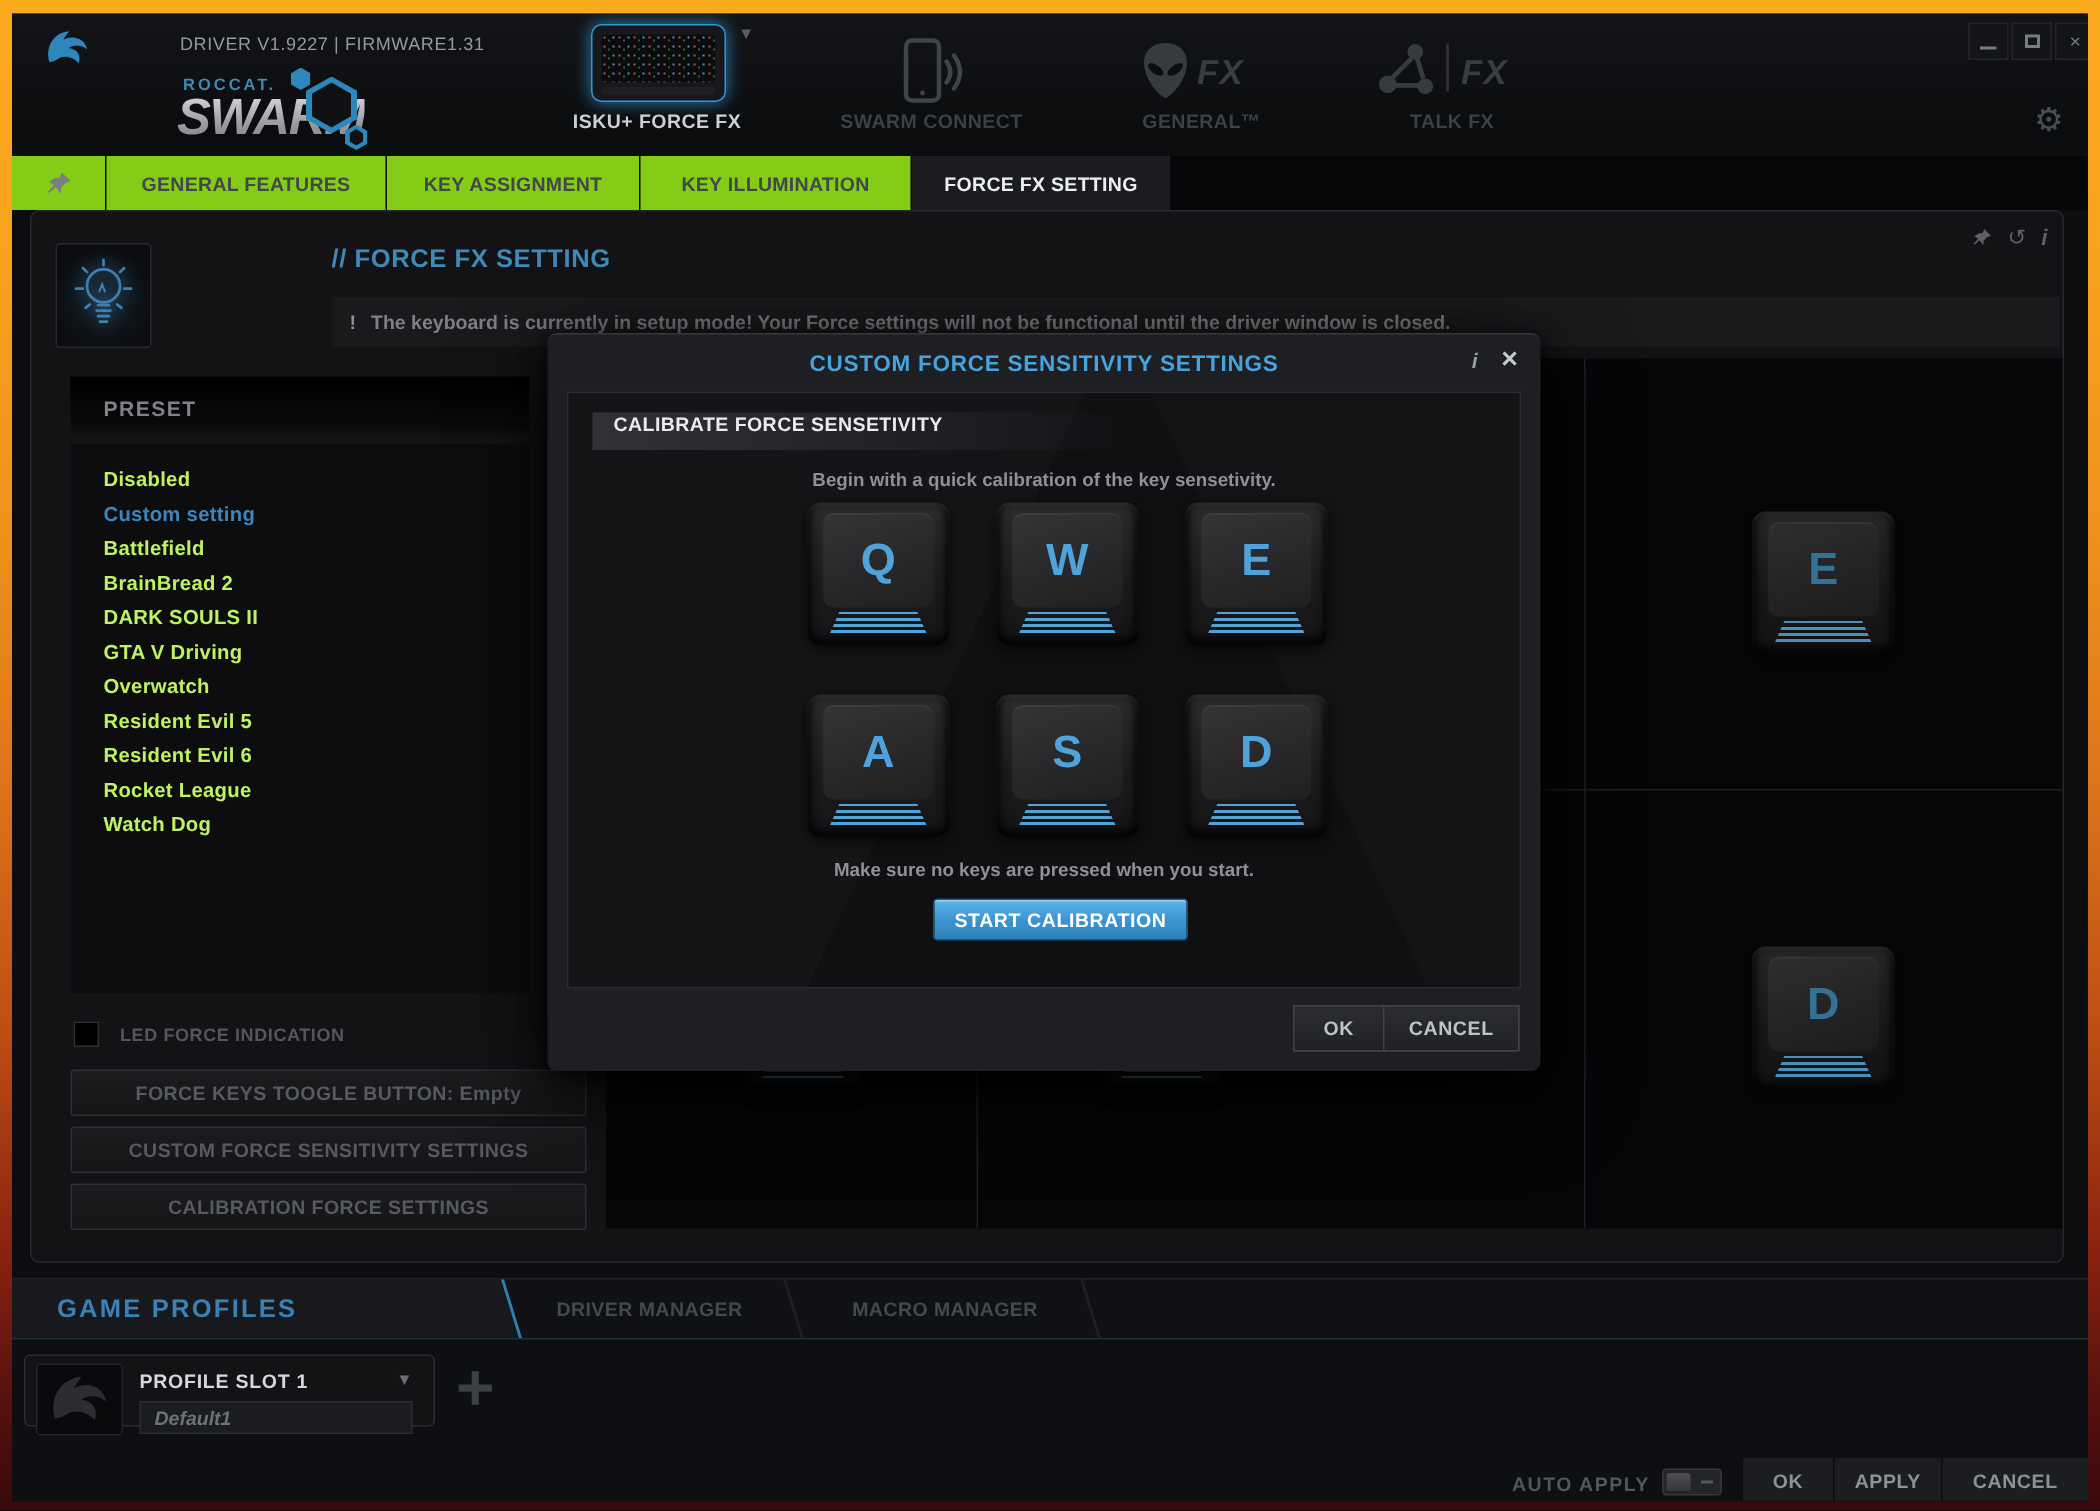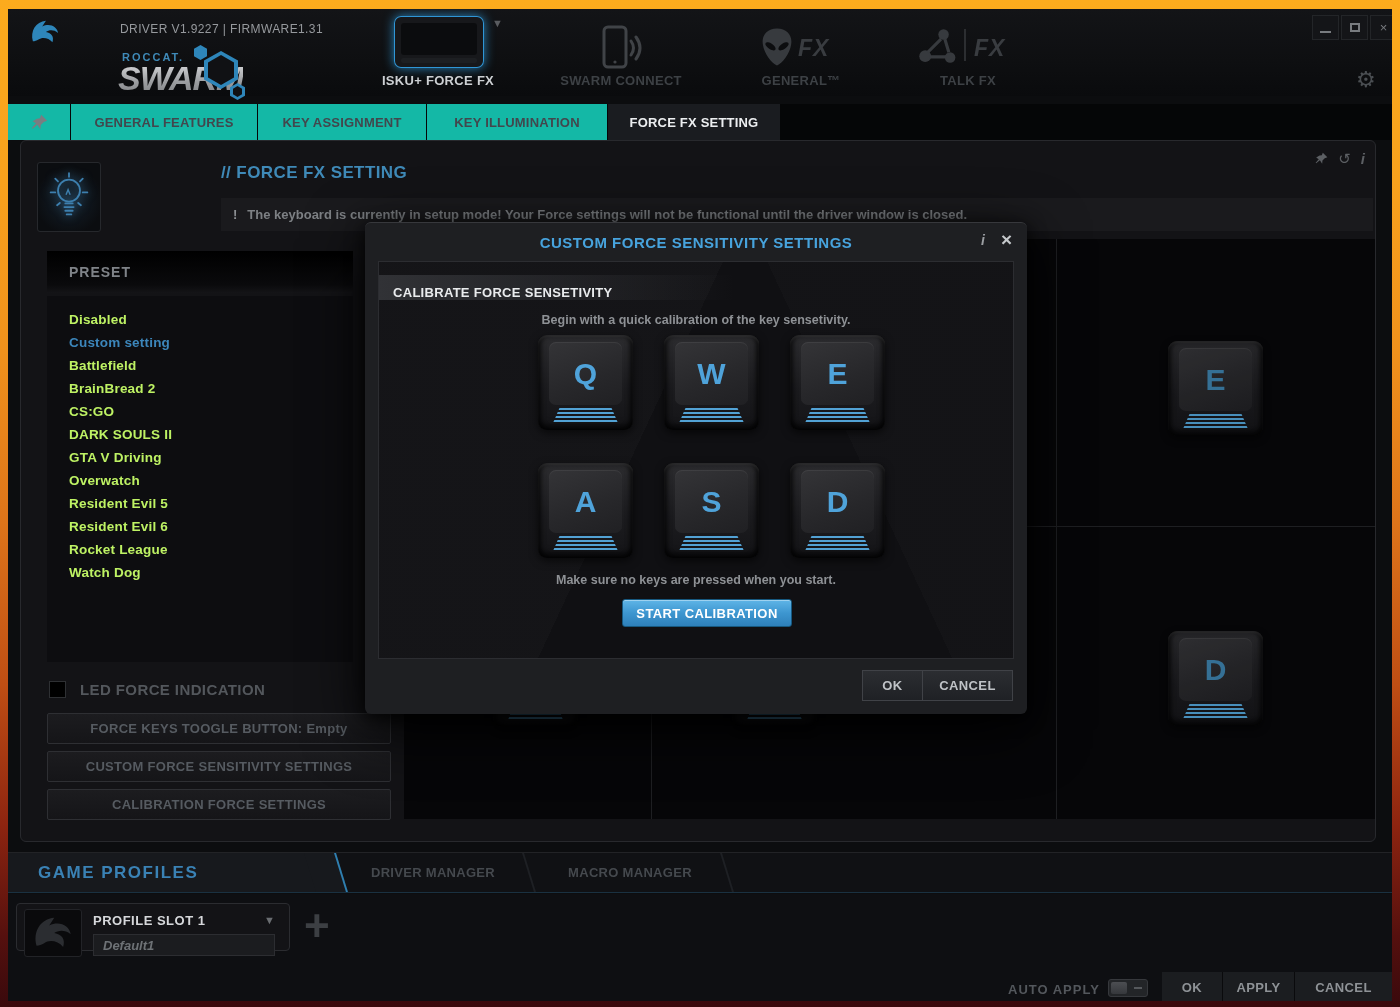--- a/index.html
+++ b/index.html
@@ -33,21 +33,21 @@
 .win-controls{position:absolute;left:1304px;top:6px;display:flex;gap:2px}
 .win-btn{width:27px;height:25px;background:#141518;border:1px solid #232528;color:#787b7f;font-size:13px;
   display:flex;align-items:center;justify-content:center;cursor:pointer}
 .win-btn .mini-dash{width:11px;height:2px;background:#787b7f;margin-top:8px}
 .win-btn .max-box{width:10px;height:9px;border:2px solid #787b7f}
 .gear{position:absolute;left:1348px;top:58px;font-size:22px;color:#4a4e52;cursor:pointer}
 
 
 .tabrow{position:absolute;left:0;top:95px;width:100%;height:36px;background:#050607;display:flex;gap:1px}
 .tab{height:36px;display:flex;align-items:center;justify-content:center;font-size:13px;font-weight:700;
-  letter-spacing:.2px;background:#14b8a6;color:#42474d;cursor:pointer}
+  letter-spacing:.2px;background:#84cc16;color:#42474d;cursor:pointer}
 .tab.pin-tab{width:62px}
 .tab.active{background:#1a1c20;color:#eceef0}
 
 
 .panel{position:absolute;left:12px;top:131px;width:1356px;height:702px;background:#131316;
   border:1px solid #28292d;border-radius:6px}
 .corner-icons{position:absolute;right:10px;top:10px;display:flex;gap:10px;align-items:center}
 .corner-icon{color:#5c5f63;font-size:15px;cursor:pointer;line-height:1}
 .bulb-box{position:absolute;left:16px;top:21px;width:64px;height:70px;border:1px solid #26282c;border-radius:3px;
   background:radial-gradient(circle at 50% 55%,#14202b 0%,#0b0d10 70%);display:flex;align-items:center;justify-content:center}
@@ -56,21 +56,21 @@
   color:#7d8084;font-size:13px;font-weight:700}
 .warning .mark{margin:0 10px 0 12px;color:#8d9094}
 .preset-head{position:absolute;left:26px;top:110px;width:306px;height:42px;
   background:linear-gradient(180deg,#000 0%,#0a0a0c 80%,#141417 100%);display:flex;align-items:center}
 .preset-head span{margin-left:22px;font-size:14px;font-weight:700;color:#7f8periph286;color:#7f8388;letter-spacing:1px}
 .preset-list{position:absolute;left:26px;top:155px;width:306px;height:366px;background:#0d0d10;padding:12px 0 0 22px}
 .preset-item{font-size:13.5px;font-weight:600;color:#bef264;line-height:23px;letter-spacing:.2px;cursor:pointer}
 .preset-item.selected{color:#3c86bb}
 .led-row{position:absolute;left:28px;top:540px;display:flex;align-items:center;gap:14px}
 .checkbox{width:17px;height:17px;background:#000;border:1px solid #2e3033;cursor:pointer}
-.led-label{font-size:15px;font-weight:700;color:#53575c;letter-spacing:.4px}
+.led-label{font-size:12px;font-weight:700;color:#53575c;letter-spacing:.4px}
 .panel-btn{position:absolute;left:26px;width:344px;height:31px;background:linear-gradient(180deg,#1c1c1f,#151518);
   border:1px solid #2e2f33;border-radius:2px;color:#565b61;font-size:13px;font-weight:700;letter-spacing:.3px;
   display:flex;align-items:center;justify-content:center;cursor:pointer}
 
 
 .key-grid{position:absolute;left:383px;top:98px;width:971px;height:580px;background:#060608;overflow:hidden}
 .gridline-v{position:absolute;top:0;bottom:0;width:1px;background:#1e1f22}
 .gridline-h{position:absolute;left:0;right:0;height:1px;background:#1e1f22}
 
 
@@ -90,22 +90,22 @@
 
 .modal{position:absolute;left:357px;top:213px;width:662px;height:492px;background:#1e1f22;border-radius:6px;
   box-shadow:0 16px 60px rgba(0,0,0,.9),0 4px 18px rgba(0,0,0,.8);border-top:1px solid #37383c;z-index:50}
 .modal-title{position:absolute;left:0;top:11px;width:100%;text-align:center;font-size:15px;font-weight:700;
   color:#47a3dd;letter-spacing:.5px}
 .modal-info{position:absolute;right:42px;top:9px;color:#9b9ea2;font-size:14px;font-weight:700;font-style:italic;cursor:pointer}
 .modal-close{position:absolute;right:15px;top:6px;color:#c6c9cc;font-size:19px;font-weight:700;cursor:pointer}
 .modal-inner{position:absolute;left:13px;top:38px;width:636px;height:398px;background:#101013;border:1px solid #2c2d31;
   background-image:linear-gradient(115deg,rgba(255,255,255,.018) 0%,rgba(255,255,255,.018) 42%,transparent 42%),
    linear-gradient(245deg,rgba(255,255,255,.014) 0%,rgba(255,255,255,.014) 30%,transparent 30%)}
-.calib-head{position:absolute;left:0;top:13px;width:355px;height:25px;
-  background:linear-gradient(90deg,#313236 0%,rgba(49,50,54,0) 100%);display:flex;align-items:flex-end}
+.calib-head{position:absolute;left:16px;top:13px;width:355px;height:25px;
+  background:linear-gradient(90deg,#313236 0%,rgba(49,50,54,0) 100%);display:flex;align-items:flex-start}
 .calib-head span{margin-left:14px;font-size:13px;font-weight:700;color:#e9ebed;letter-spacing:.3px}
 .instr{position:absolute;left:0;width:100%;text-align:center;font-size:12.5px;font-weight:600;color:#8e9195}
 .start-btn{position:absolute;left:243px;top:337px;width:170px;height:28px;border-radius:3px;
   background:linear-gradient(180deg,#5fb5e7 0%,#3d96d0 50%,#2e80ba 100%);
   border:1px solid #16587f;box-shadow:inset 0 1px 0 rgba(255,255,255,.4);
   color:#fff;font-size:13px;font-weight:700;letter-spacing:.4px;display:flex;align-items:center;justify-content:center;cursor:pointer}
 .modal-actions{position:absolute;right:14px;bottom:13px;display:flex;border:1px solid #404247;background:#404247;gap:1px}
 .m-btn{background:linear-gradient(180deg,#2b2d31,#1f2125);color:#bfc2c6;font-size:13px;font-weight:700;
   letter-spacing:.4px;padding:7px 0;text-align:center;cursor:pointer}
 .m-btn.ok{width:59px}
@@ -246,21 +246,20 @@
     </div>
 
     <div class="preset-head">
       <span>PRESET</span>
     </div>
     <div class="preset-list">
       <div class="preset-item">Disabled</div>
       <div class="preset-item selected">Custom setting</div>
       <div class="preset-item">Battlefield</div>
       <div class="preset-item">BrainBread 2</div>
-      <div class="preset-item">CS:GO</div>
       <div class="preset-item">DARK SOULS II</div>
       <div class="preset-item">GTA V Driving</div>
       <div class="preset-item">Overwatch</div>
       <div class="preset-item">Resident Evil 5</div>
       <div class="preset-item">Resident Evil 6</div>
       <div class="preset-item">Rocket League</div>
       <div class="preset-item">Watch Dog</div>
     </div>
 
     <div class="led-row">

